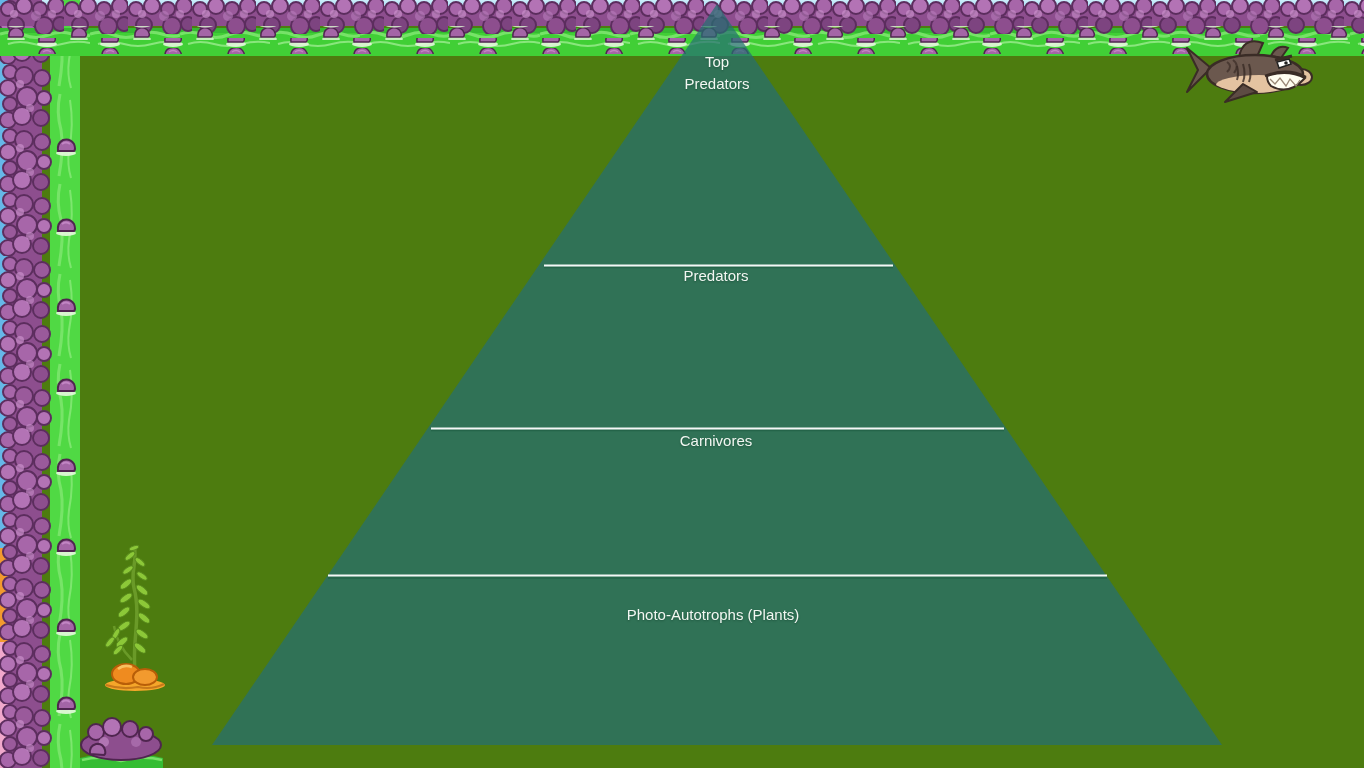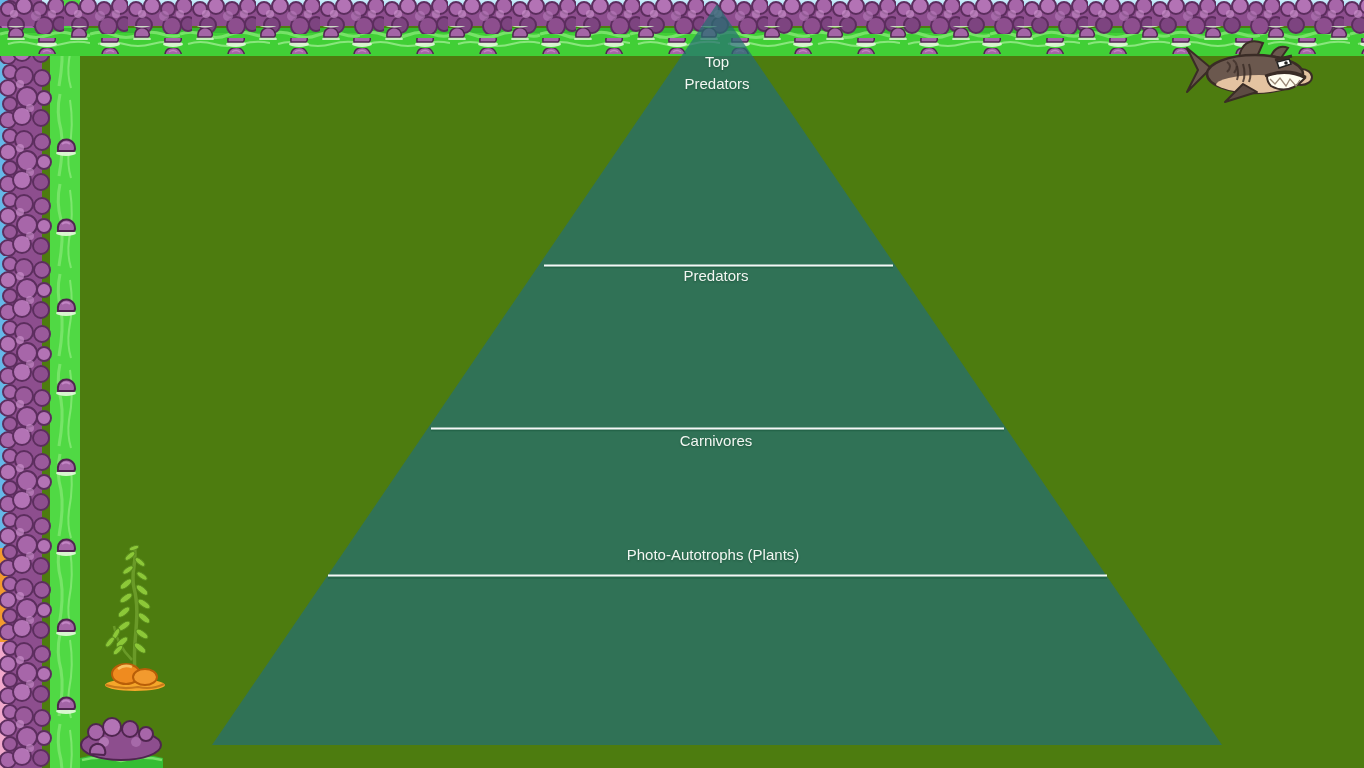--- a/index.html
+++ b/index.html
@@ -195,15 +195,15 @@
       <line x1="328" y1="578" x2="1107" y2="578" stroke="rgba(15,75,50,0.35)" stroke-width="1.5"></line>
       <line x1="544" y1="265.5" x2="893" y2="265.5" stroke="#ffffff" stroke-width="2.2" opacity="0.95"></line>
       <line x1="431" y1="428.5" x2="1004" y2="428.5" stroke="#ffffff" stroke-width="2.2" opacity="0.95"></line>
       <line x1="328" y1="575.5" x2="1107" y2="575.5" stroke="#ffffff" stroke-width="2.2" opacity="0.95"></line>
     </g>
   </svg>
 
   <div class="abs label wrap" style="left:717px;top:51px" data-interactable="false">Top Predators</div>
   <div class="abs label" style="left:716px;top:265px" data-interactable="false">Predators</div>
   <div class="abs label" style="left:716px;top:430px" data-interactable="false">Carnivores</div>
-  <div class="abs label" style="left:713px;top:544px" data-interactable="false">Photo-Autotrophs (Plants)</div>
+  <div class="abs label" style="left:713px;top:604px" data-interactable="false">Photo-Autotrophs (Plants)</div>
 
 </div>
 
 </body></html>

